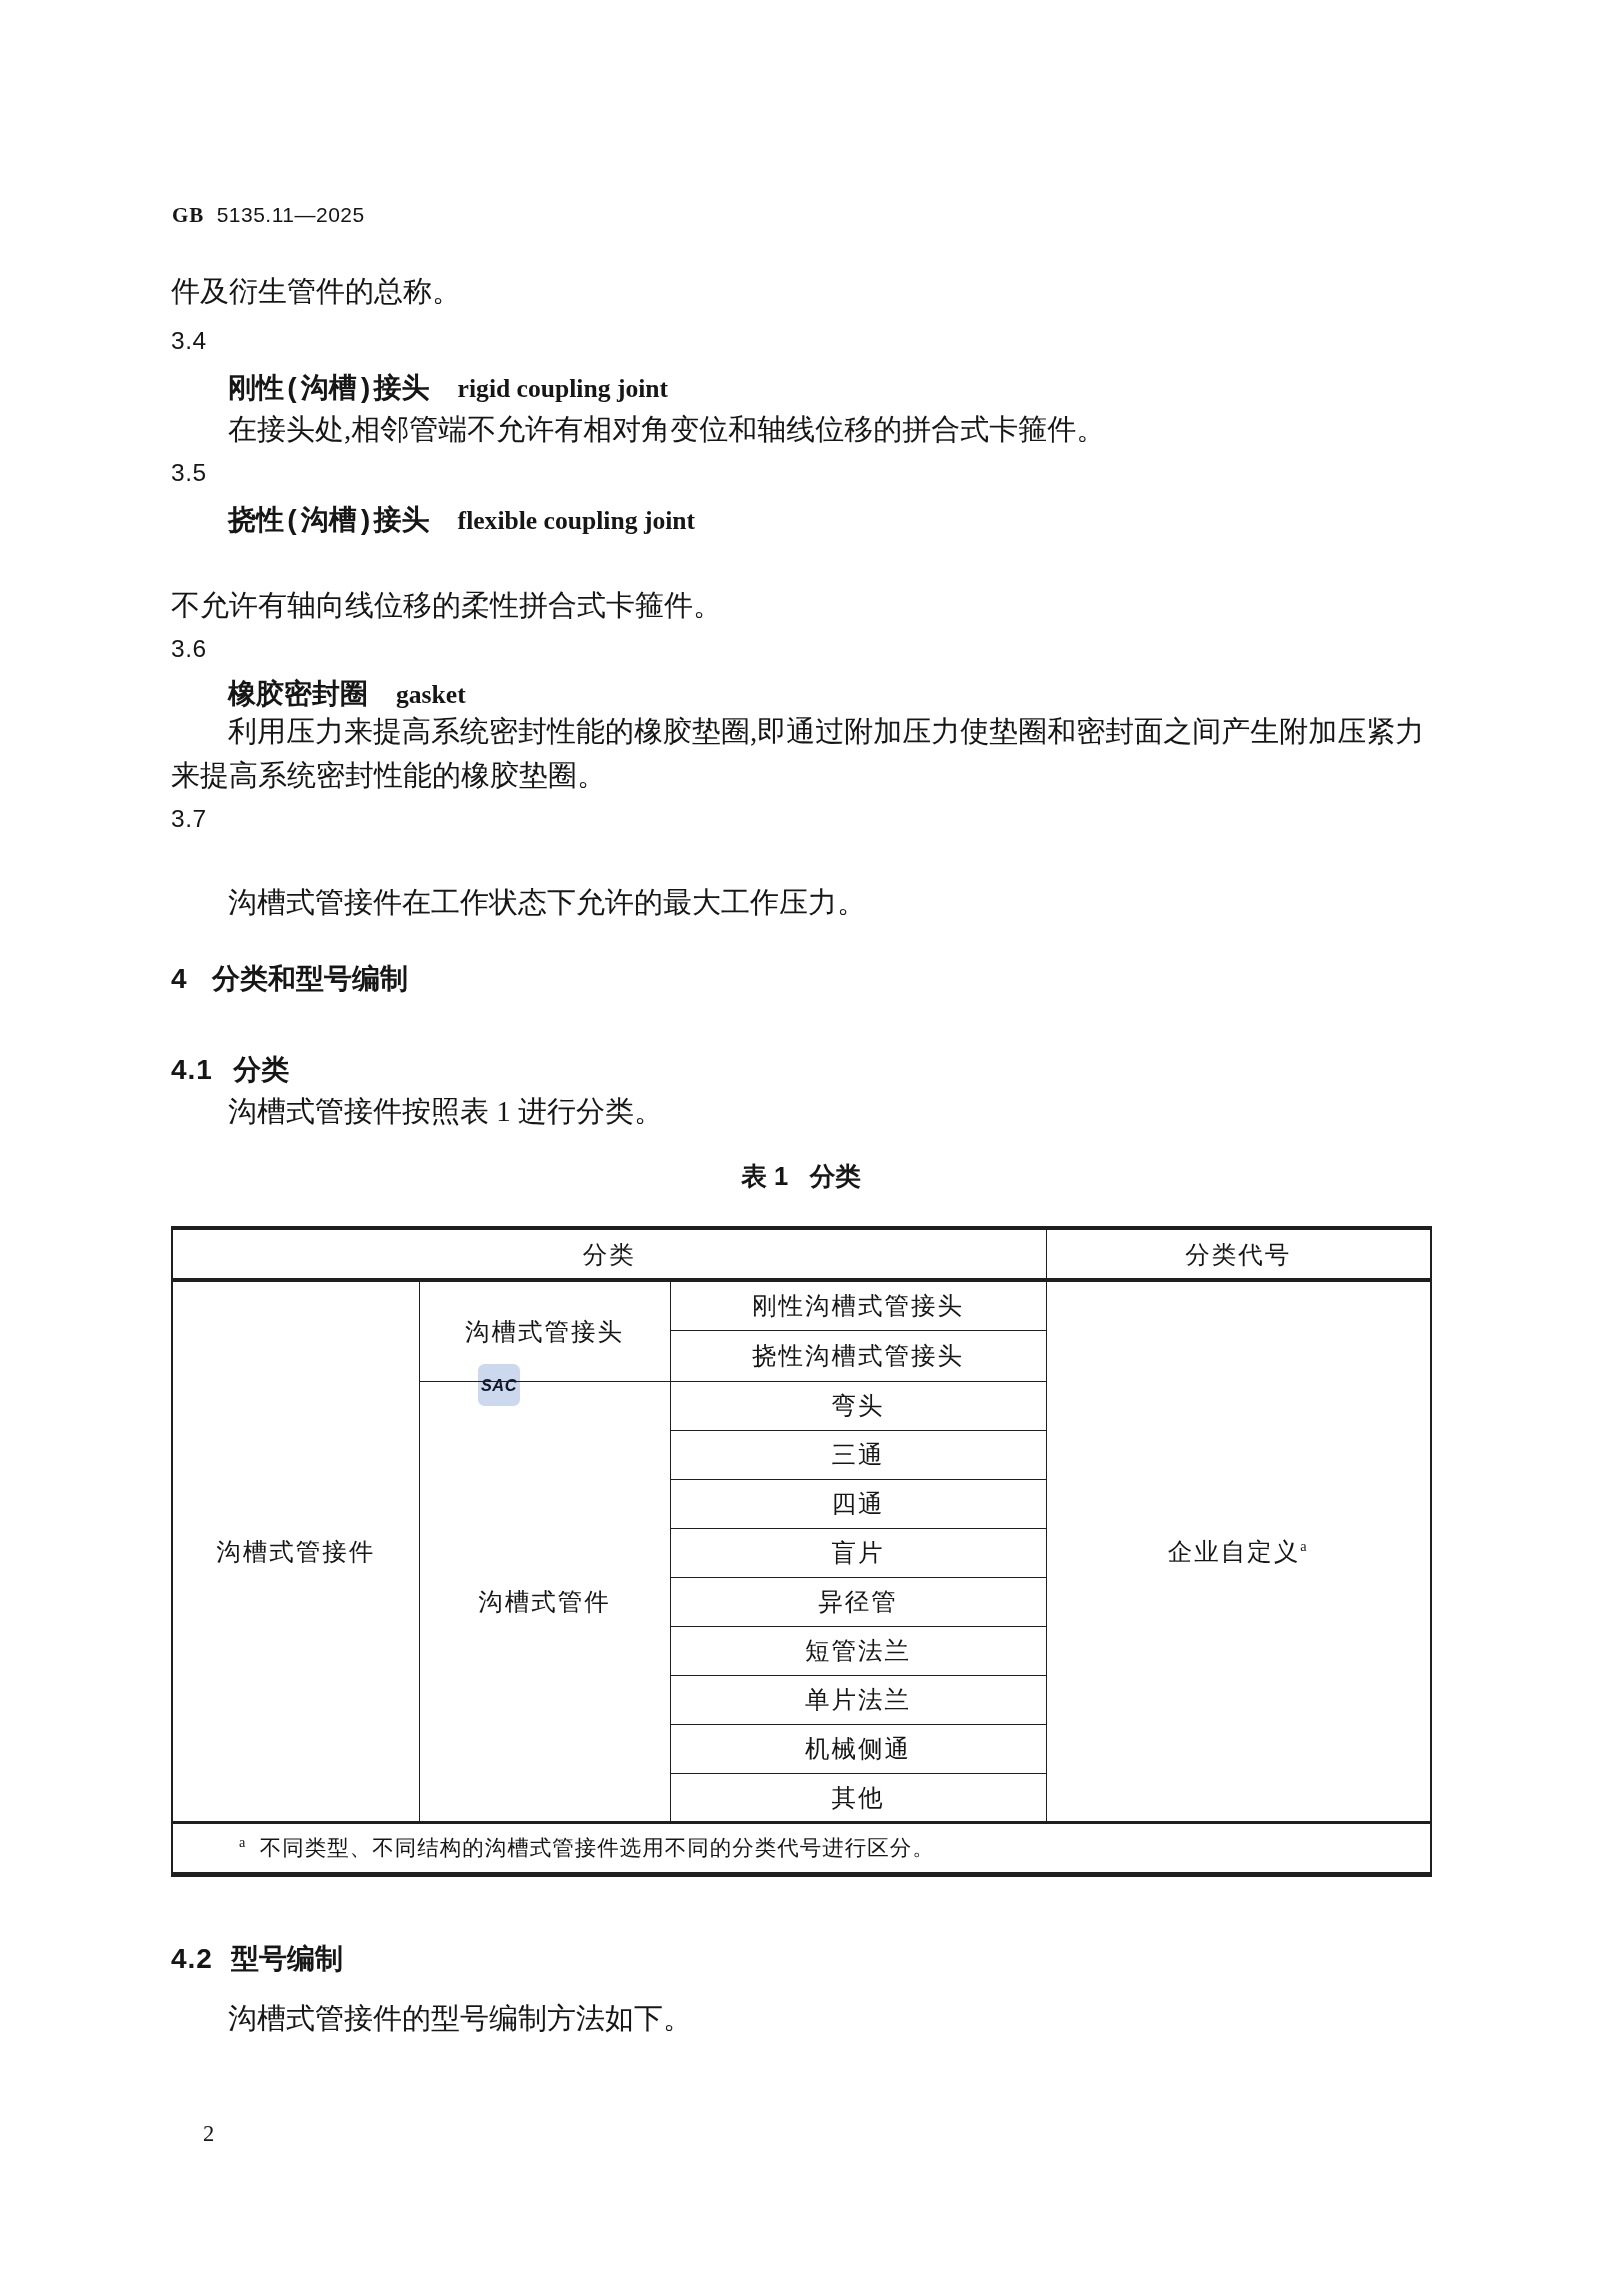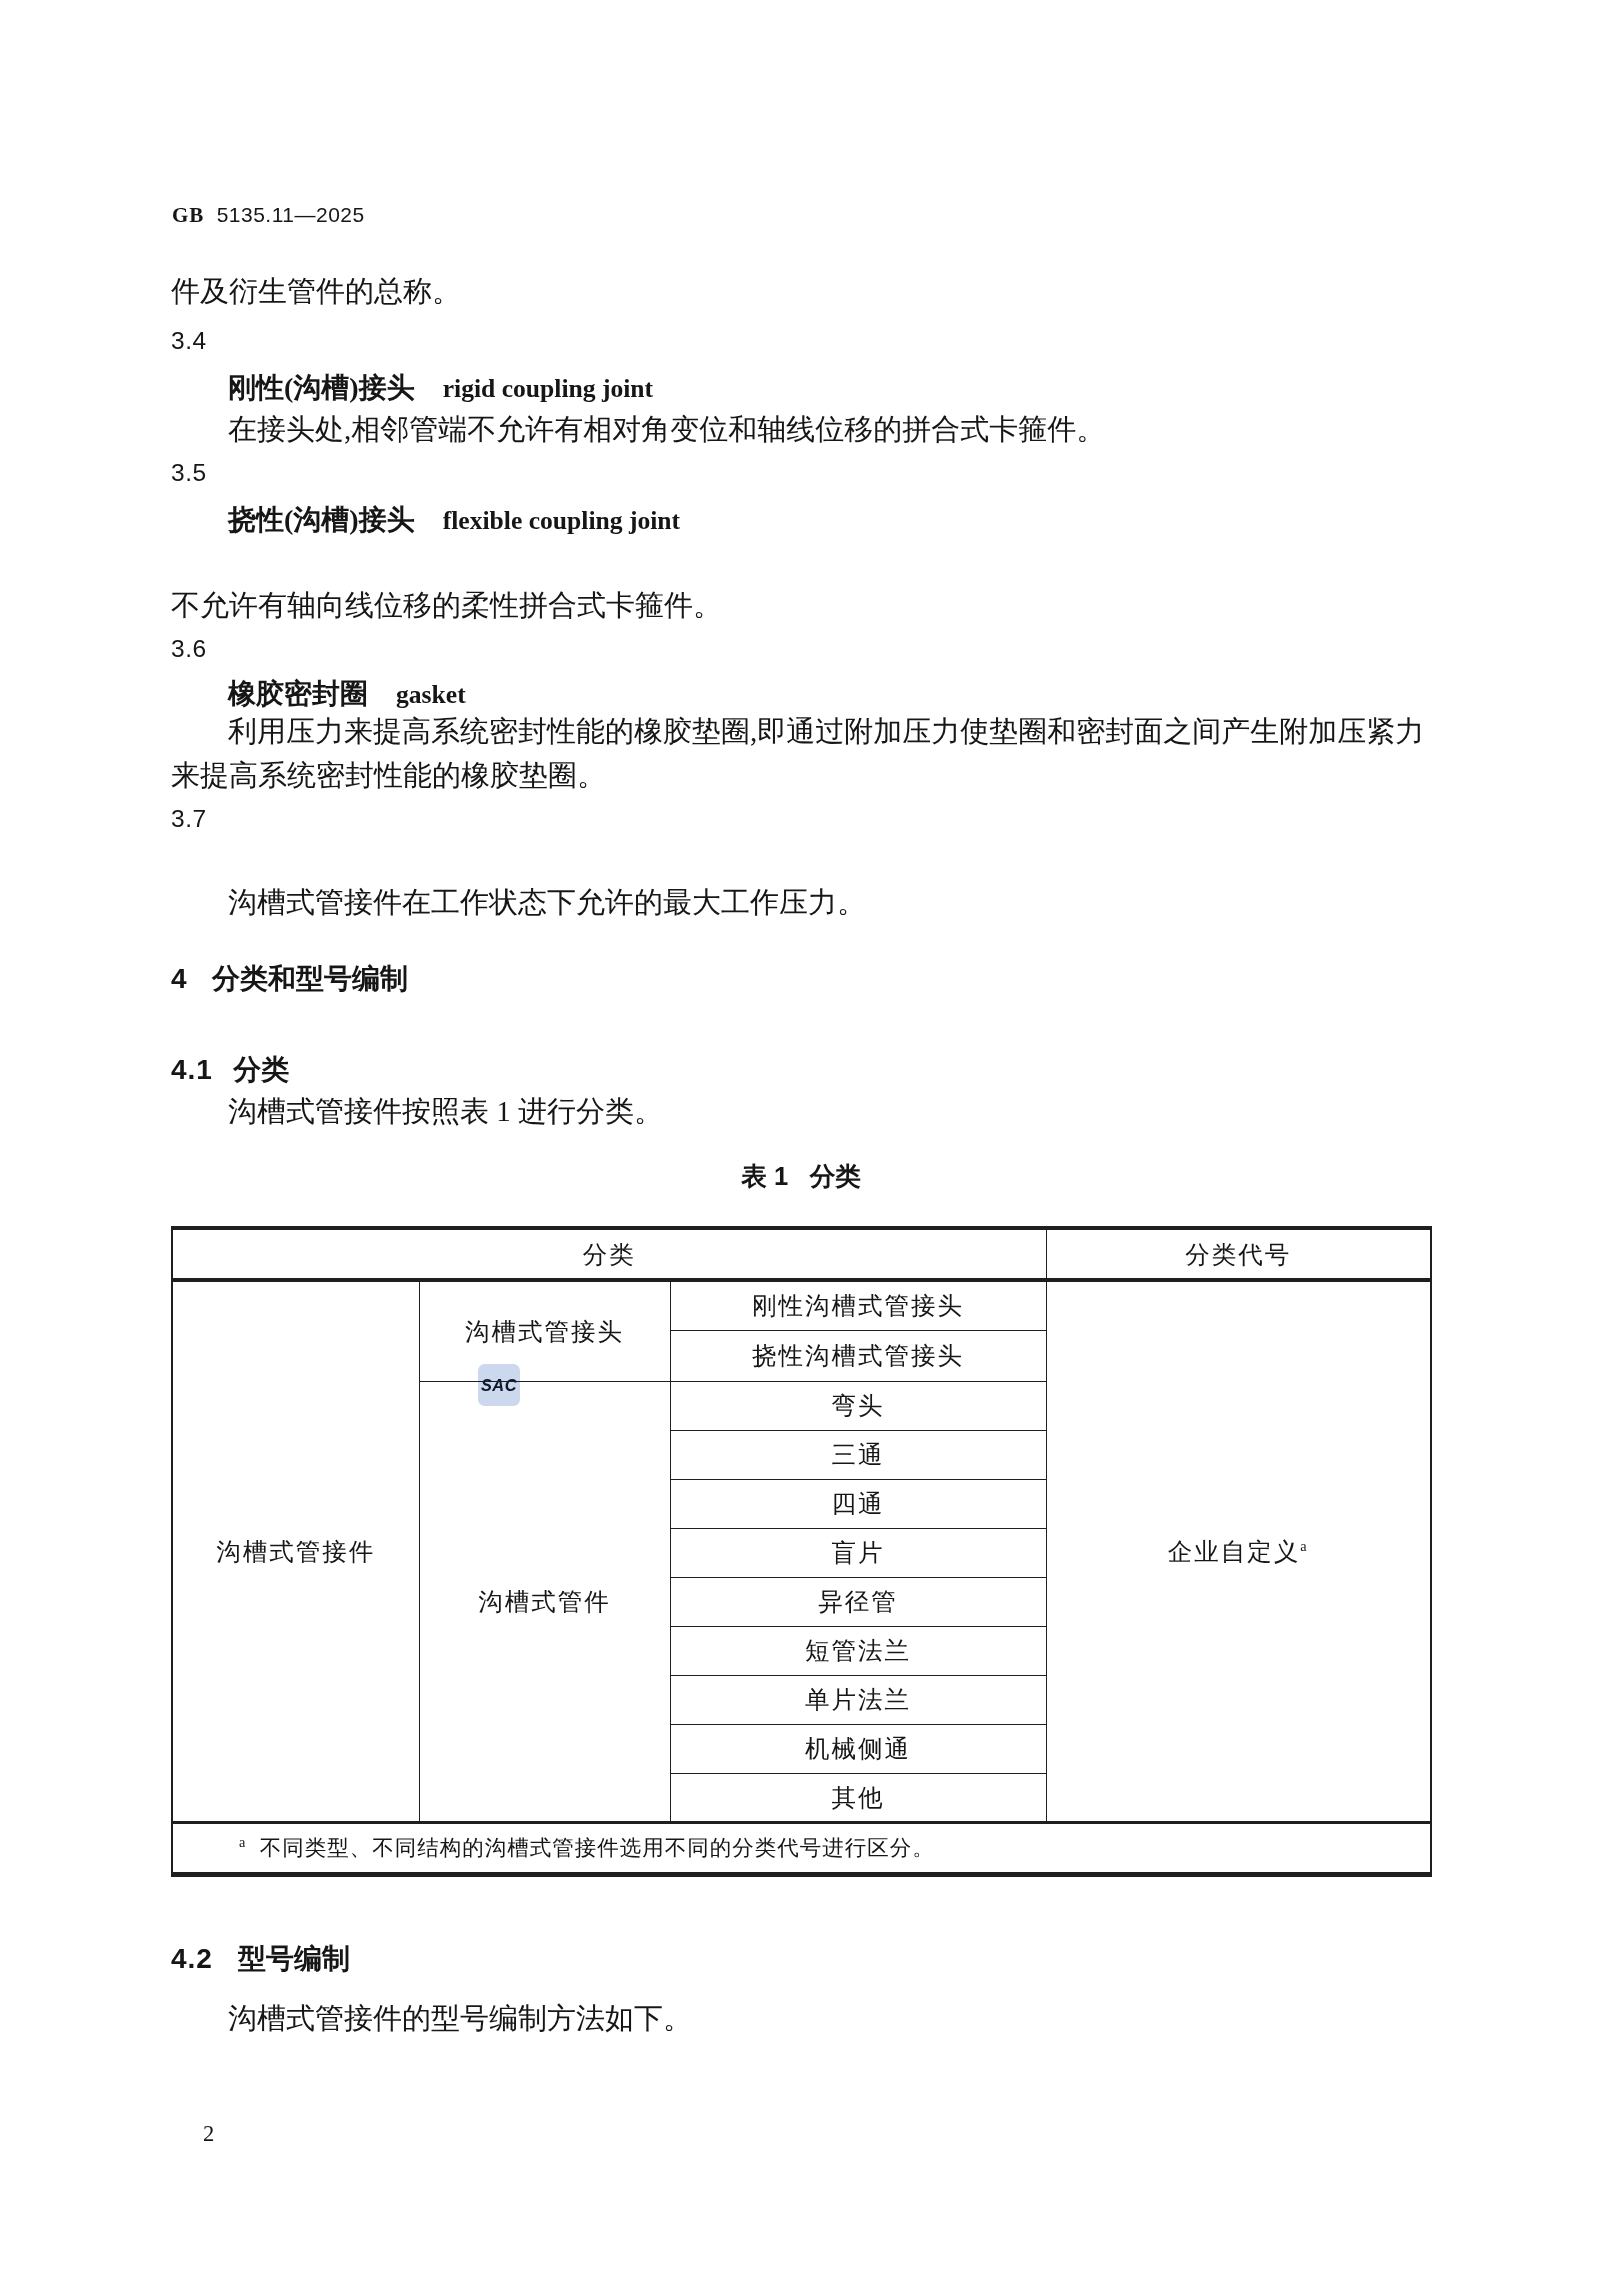--- a/index.html
+++ b/index.html
@@ -27,21 +27,21 @@
   
   .body-line{font-size:29px;line-height:1;}
   .at-margin{left:171px;}
   .indented{left:228px;}
 
   
   .clause-num{font-family:var(--sans);font-size:24.5px;letter-spacing:0.5px;}
 
   
   .term-line{font-size:28px;}
-  .term-line .zh{font-family:Liberation Serif, serif;font-weight:bold;}
+  .term-line .zh{font-family:Liberation Mono, monospace;font-weight:bold;}
   .term-line .en{font-family:var(--serif);font-weight:bold;margin-left:28px;font-size:25.6px;}
 
   
   .sec-heading{font-family:var(--sans);font-weight:bold;font-size:28px;}
   .sec-heading .num{font-family:var(--sans);font-weight:bold;margin-right:24.5px;letter-spacing:1px;}
 
   
   .tbl-caption{
     left:171px;top:1159px;width:1260px;
     text-align:center;font-family:var(--sans);font-weight:bold;font-size:25.6px;
@@ -195,20 +195,20 @@
     <tr class="r-std">
           <td>其他</td>
         </tr>
     <tr class="r-foot">
       <td colspan="4"><sup class="fn">a</sup><span>不同类型、不同结构的沟槽式管接件选用不同的分类代号进行区分。</span></td>
     </tr>
   </tbody>
     </table>
 
   <div class="abs sec-heading at-margin" style="top:1940px">
-    <span class="num" style="margin-right:25px">4.2</span><span>型号编制</span>
+    <span class="num" style="margin-right:18px">4.2</span><span>型号编制</span>
   </div>
   <div class="abs body-line indented" style="top:2004px">沟槽式管接件的型号编制方法如下。</div>
 
   <div class="abs page-num">2</div>
 
 </div>
 
 
 </body></html>

